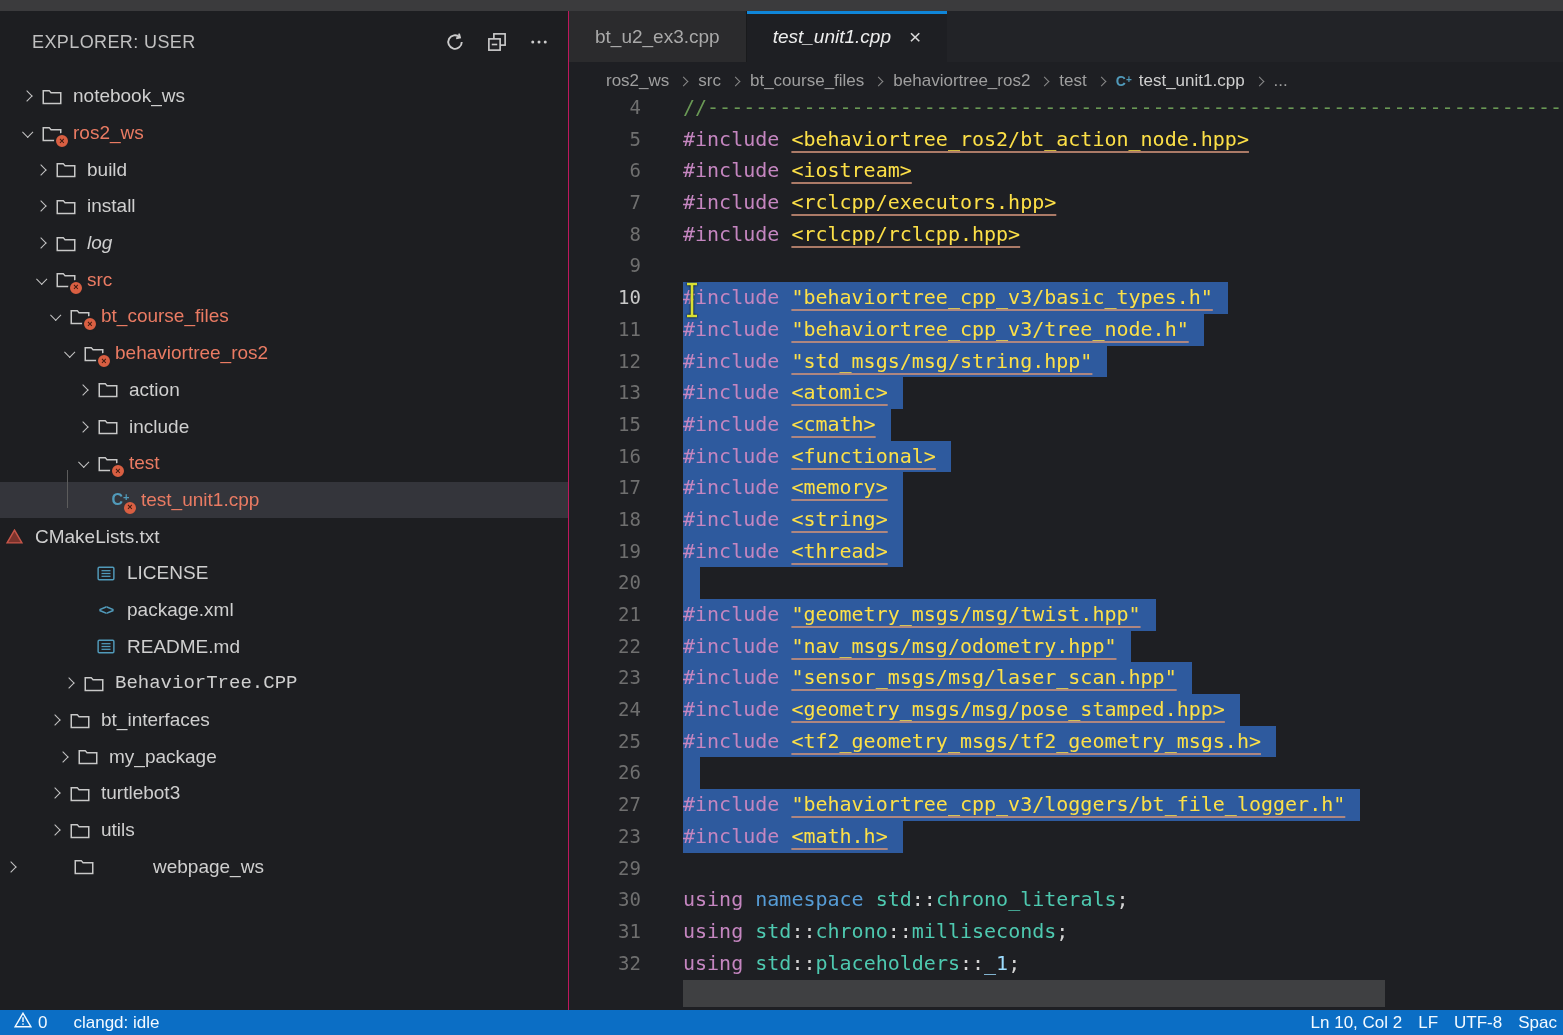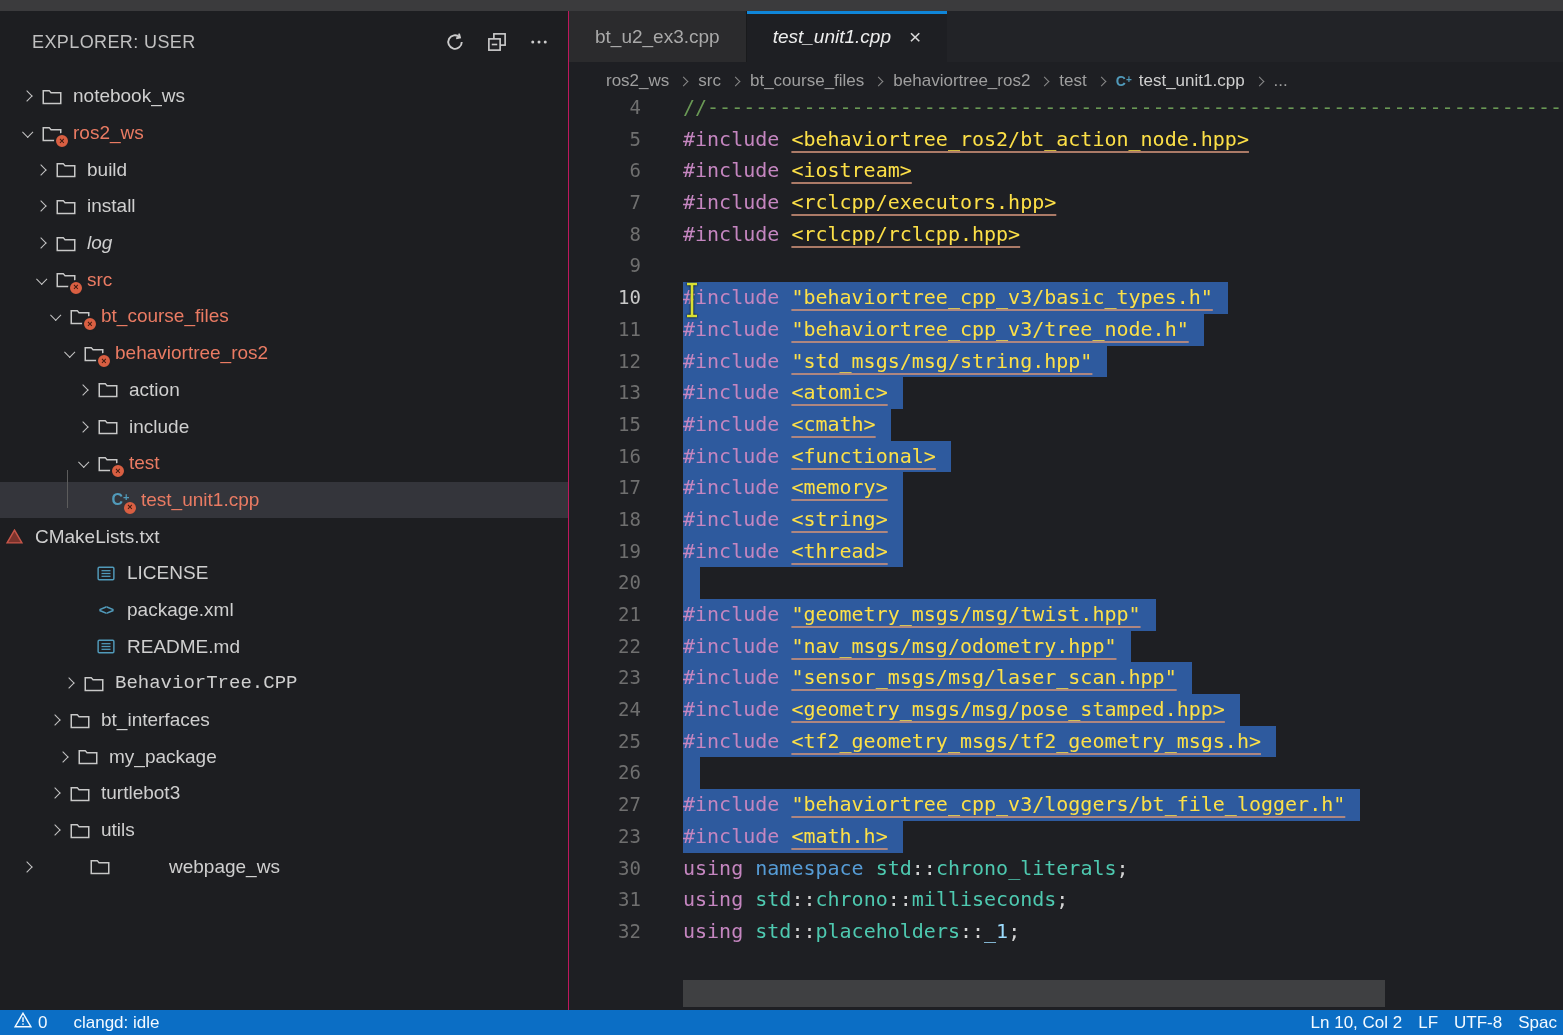--- a/index.html
+++ b/index.html
@@ -328,21 +328,21 @@
             <span class="chev right">
               <i></i>
             </span>
             <span class="ticon">
               <svg width="20" height="17" viewBox="0 0 16 13">
                 <path d="M1 1.8 h4.8 l1.4 1.6 H15 V12 H1 Z" fill="none" stroke="#c8c8c8" stroke-width="1.2"></path>
               </svg>
             </span>
             <span class="lbl">utils</span>
           </div>
-          <div class="row" style="padding-left: 16px; gap: 48px;">
+          <div class="row" style=" gap: 48px;">
             <span class="chev right">
               <i></i>
             </span>
             <span class="ticon">
               <svg width="20" height="17" viewBox="0 0 16 13">
                 <path d="M1 1.8 h4.8 l1.4 1.6 H15 V12 H1 Z" fill="none" stroke="#c8c8c8" stroke-width="1.2"></path>
               </svg>
             </span>
             <span class="lbl">webpage_ws</span>
           </div>
@@ -397,20 +397,21 @@
             <div class="cl"><span class="ln">19</span><span class="lt"><span class="sel"><span class="tok-k">#include </span><span class="tok-a">&lt;thread&gt;</span></span></span></div>
             <div class="cl"><span class="ln">20</span><span class="lt"><span class="sel empty"></span></span></div>
             <div class="cl"><span class="ln">21</span><span class="lt"><span class="sel"><span class="tok-k">#include </span><span class="tok-s">"geometry_msgs/msg/twist.hpp"</span></span></span></div>
             <div class="cl"><span class="ln">22</span><span class="lt"><span class="sel"><span class="tok-k">#include </span><span class="tok-s">"nav_msgs/msg/odometry.hpp"</span></span></span></div>
             <div class="cl"><span class="ln">23</span><span class="lt"><span class="sel"><span class="tok-k">#include </span><span class="tok-s">"sensor_msgs/msg/laser_scan.hpp"</span></span></span></div>
             <div class="cl"><span class="ln">24</span><span class="lt"><span class="sel"><span class="tok-k">#include </span><span class="tok-a">&lt;geometry_msgs/msg/pose_stamped.hpp&gt;</span></span></span></div>
             <div class="cl"><span class="ln">25</span><span class="lt"><span class="sel"><span class="tok-k">#include </span><span class="tok-a">&lt;tf2_geometry_msgs/tf2_geometry_msgs.h&gt;</span></span></span></div>
             <div class="cl"><span class="ln">26</span><span class="lt"><span class="sel empty"></span></span></div>
             <div class="cl"><span class="ln">27</span><span class="lt"><span class="sel"><span class="tok-k">#include </span><span class="tok-s">"behaviortree_cpp_v3/loggers/bt_file_logger.h"</span></span></span></div>
             <div class="cl"><span class="ln">23</span><span class="lt"><span class="sel"><span class="tok-k">#include </span><span class="tok-a">&lt;math.h&gt;</span></span></span></div>
+            <div class="cl"><span class="ln">29</span><span class="lt"></span></div>
             <div class="cl"><span class="ln">30</span><span class="lt"><span class="tok-k">using</span><span class="tok-p"> </span><span class="tok-b">namespace</span><span class="tok-p"> </span><span class="tok-t">std</span><span class="tok-p">::</span><span class="tok-t">chrono_literals</span><span class="tok-p">;</span></span></div>
             <div class="cl"><span class="ln">31</span><span class="lt"><span class="tok-k">using</span><span class="tok-p"> </span><span class="tok-t">std</span><span class="tok-p">::</span><span class="tok-t">chrono</span><span class="tok-p">::</span><span class="tok-t">milliseconds</span><span class="tok-p">;</span></span></div>
             <div class="cl"><span class="ln">32</span><span class="lt"><span class="tok-k">using</span><span class="tok-p"> </span><span class="tok-t">std</span><span class="tok-p">::</span><span class="tok-t">placeholders</span><span class="tok-p">::</span><span class="tok-v">_1</span><span class="tok-p">;</span></span></div>
           </div>
         <div class="hscroll"></div>
         <div class="ibeam">
           <svg width="16" height="36" viewBox="0 0 16 36">
               <path d="M3 2 H13 M8 2 V34 M3 34 H13" fill="none" stroke="#d8e032" stroke-width="2.6"></path>
             </svg>
         </div>

